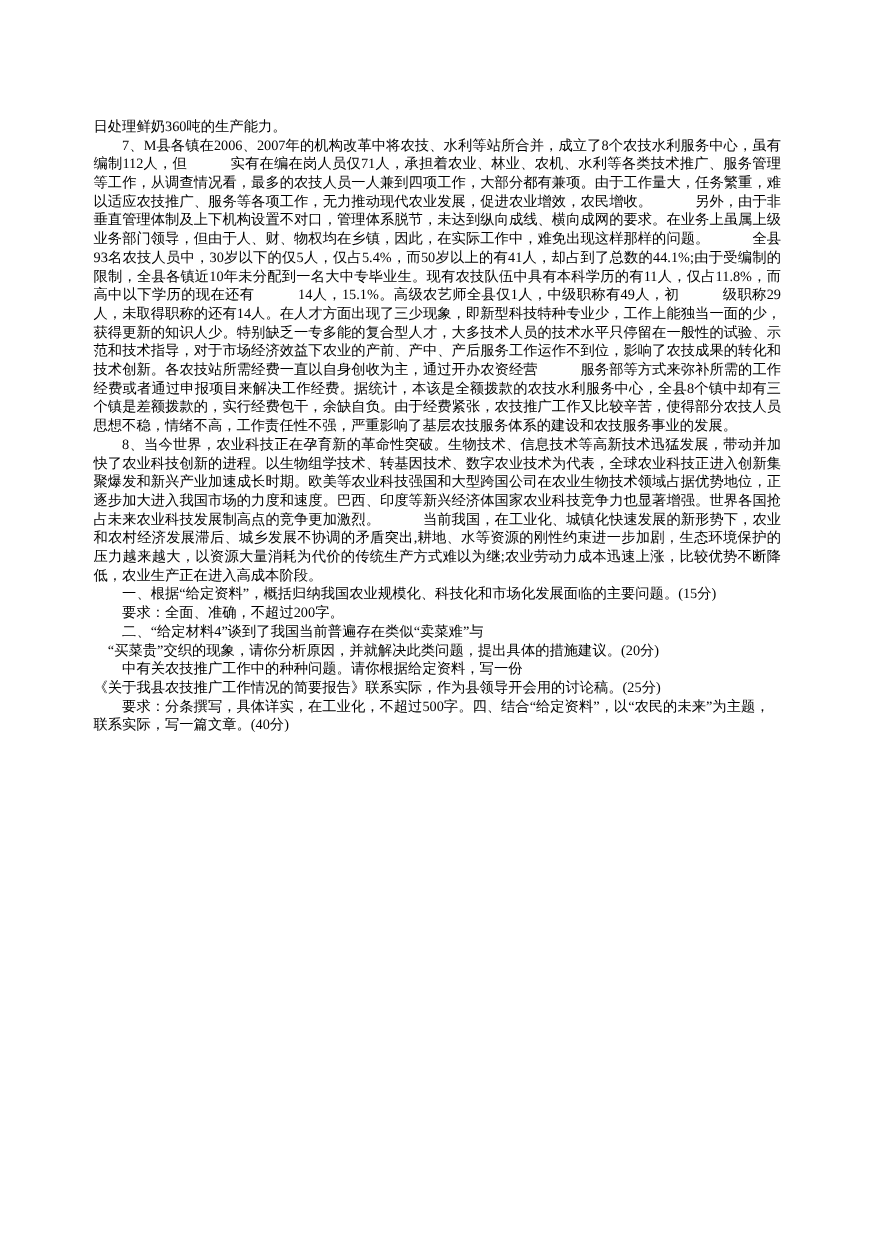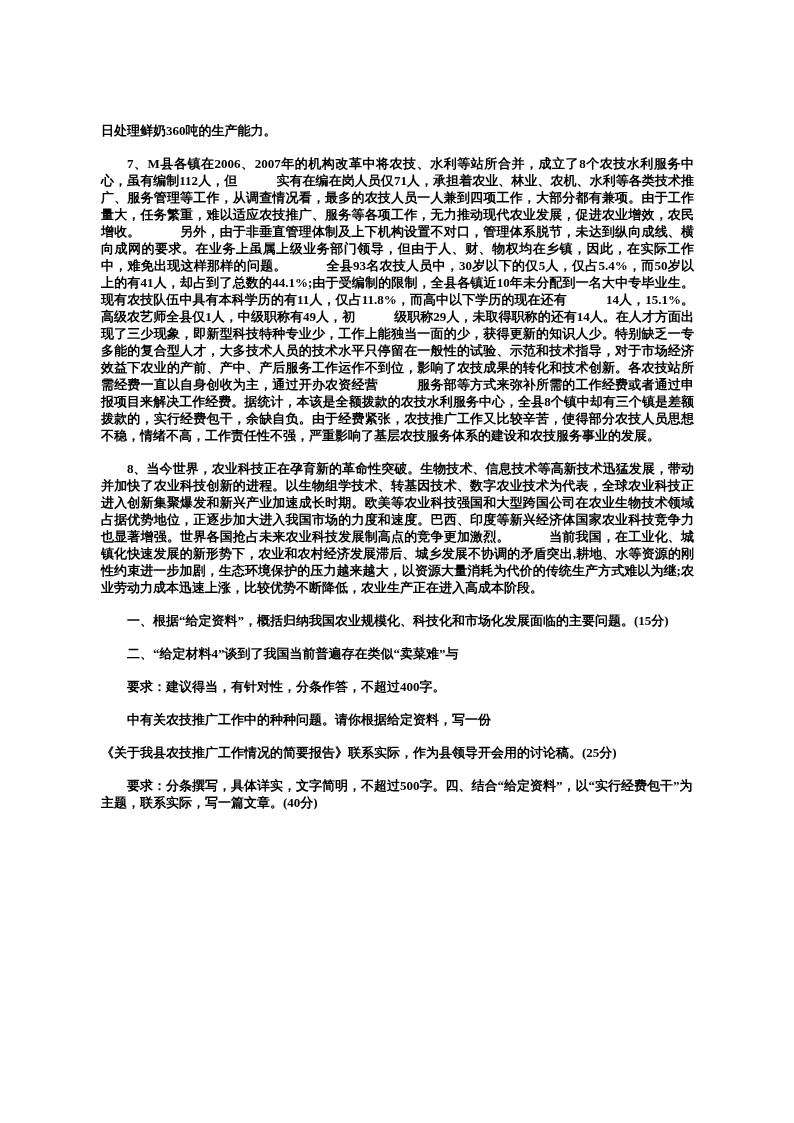--- a/index.html
+++ b/index.html
@@ -14,22 +14,21 @@
     box-sizing: border-box;
     padding: 106px 84px 40px 85px;
     background: #ffffff;
     color: #000000;
     font-family: "Liberation Serif", "DejaVu Serif", serif;
     font-size: 13px;
     line-height: 17px;
     overflow: hidden;
   }
   .page p {
-    margin: 16px;
-    font-weight: bold;
+    margin: 0;
   }
   .spaced {
     margin-top: 17px;
   }
   .body-text {
     text-align: justify;
     text-indent: 2em;
   }
   .indent-2 {
     text-indent: 2em;
@@ -45,25 +44,26 @@
   <p>日处理鲜奶360吨的生产能力。</p>
 
   <p class="spaced body-text">7、M县各镇在2006、2007年的机构改革中将农技、水利等站所合并，成立了8个农技水利服务中心，虽有编制112人，但　　　实有在编在岗人员仅71人，承担着农业、林业、农机、水利等各类技术推广、服务管理等工作，从调查情况看，最多的农技人员一人兼到四项工作，大部分都有兼项。由于工作量大，任务繁重，难以适应农技推广、服务等各项工作，无力推动现代农业发展，促进农业增效，农民增收。　　　另外，由于非垂直管理体制及上下机构设置不对口，管理体系脱节，未达到纵向成线、横向成网的要求。在业务上虽属上级业务部门领导，但由于人、财、物权均在乡镇，因此，在实际工作中，难免出现这样那样的问题。　　　全县93名农技人员中，30岁以下的仅5人，仅占5.4%，而50岁以上的有41人，却占到了总数的44.1%;由于受编制的限制，全县各镇近10年未分配到一名大中专毕业生。现有农技队伍中具有本科学历的有11人，仅占11.8%，而高中以下学历的现在还有　　　14人，15.1%。高级农艺师全县仅1人，中级职称有49人，初　　　级职称29人，未取得职称的还有14人。在人才方面出现了三少现象，即新型科技特种专业少，工作上能独当一面的少，获得更新的知识人少。特别缺乏一专多能的复合型人才，大多技术人员的技术水平只停留在一般性的试验、示范和技术指导，对于市场经济效益下农业的产前、产中、产后服务工作运作不到位，影响了农技成果的转化和技术创新。各农技站所需经费一直以自身创收为主，通过开办农资经营　　　服务部等方式来弥补所需的工作经费或者通过申报项目来解决工作经费。据统计，本该是全额拨款的农技水利服务中心，全县8个镇中却有三个镇是差额拨款的，实行经费包干，余缺自负。由于经费紧张，农技推广工作又比较辛苦，使得部分农技人员思想不稳，情绪不高，工作责任性不强，严重影响了基层农技服务体系的建设和农技服务事业的发展。</p>
 
   <p class="spaced body-text">8、当今世界，农业科技正在孕育新的革命性突破。生物技术、信息技术等高新技术迅猛发展，带动并加快了农业科技创新的进程。以生物组学技术、转基因技术、数字农业技术为代表，全球农业科技正进入创新集聚爆发和新兴产业加速成长时期。欧美等农业科技强国和大型跨国公司在农业生物技术领域占据优势地位，正逐步加大进入我国市场的力度和速度。巴西、印度等新兴经济体国家农业科技竞争力也显著增强。世界各国抢占未来农业科技发展制高点的竞争更加激烈。　　　当前我国，在工业化、城镇化快速发展的新形势下，农业和农村经济发展滞后、城乡发展不协调的矛盾突出,耕地、水等资源的刚性约束进一步加剧，生态环境保护的压力越来越大，以资源大量消耗为代价的传统生产方式难以为继;农业劳动力成本迅速上涨，比较优势不断降低，农业生产正在进入高成本阶段。</p>
 
 
 
   <p class="spaced indent-2">一、根据“给定资料”，概括归纳我国农业规模化、科技化和市场化发展面临的主要问题。(15分)</p>
 
+  <p class="spaced indent-2">要求：全面、准确，不超过200字。</p>
 
   <p class="spaced indent-2">二、“给定材料4”谈到了我国当前普遍存在类似“卖菜难”与</p>
 
+  <p class="spaced indent-1">“买菜贵”交织的现象，请你分析原因，并就解决此类问题，提出具体的措施建议。(20分)</p>
 
-  <p class="spaced indent-2">要求：建议得当，有针对性，分条作答，不超过400字。</p>
 
 
   <p class="spaced indent-2">中有关农技推广工作中的种种问题。请你根据给定资料，写一份</p>
 
   <p class="spaced">《关于我县农技推广工作情况的简要报告》联系实际，作为县领导开会用的讨论稿。(25分)</p>
 
-  <p class="spaced indent-2">要求：分条撰写，具体详实，文字简明，不超过500字。四、结合“给定资料”，以“实行经费包干”为主题，联系实际，写一篇文章。(40分)</p>
+  <p class="spaced indent-2">要求：分条撰写，具体详实，在工业化，不超过500字。四、结合“给定资料”，以“农民的未来”为主题，联系实际，写一篇文章。(40分)</p>
 </div>
 
 </body></html>

